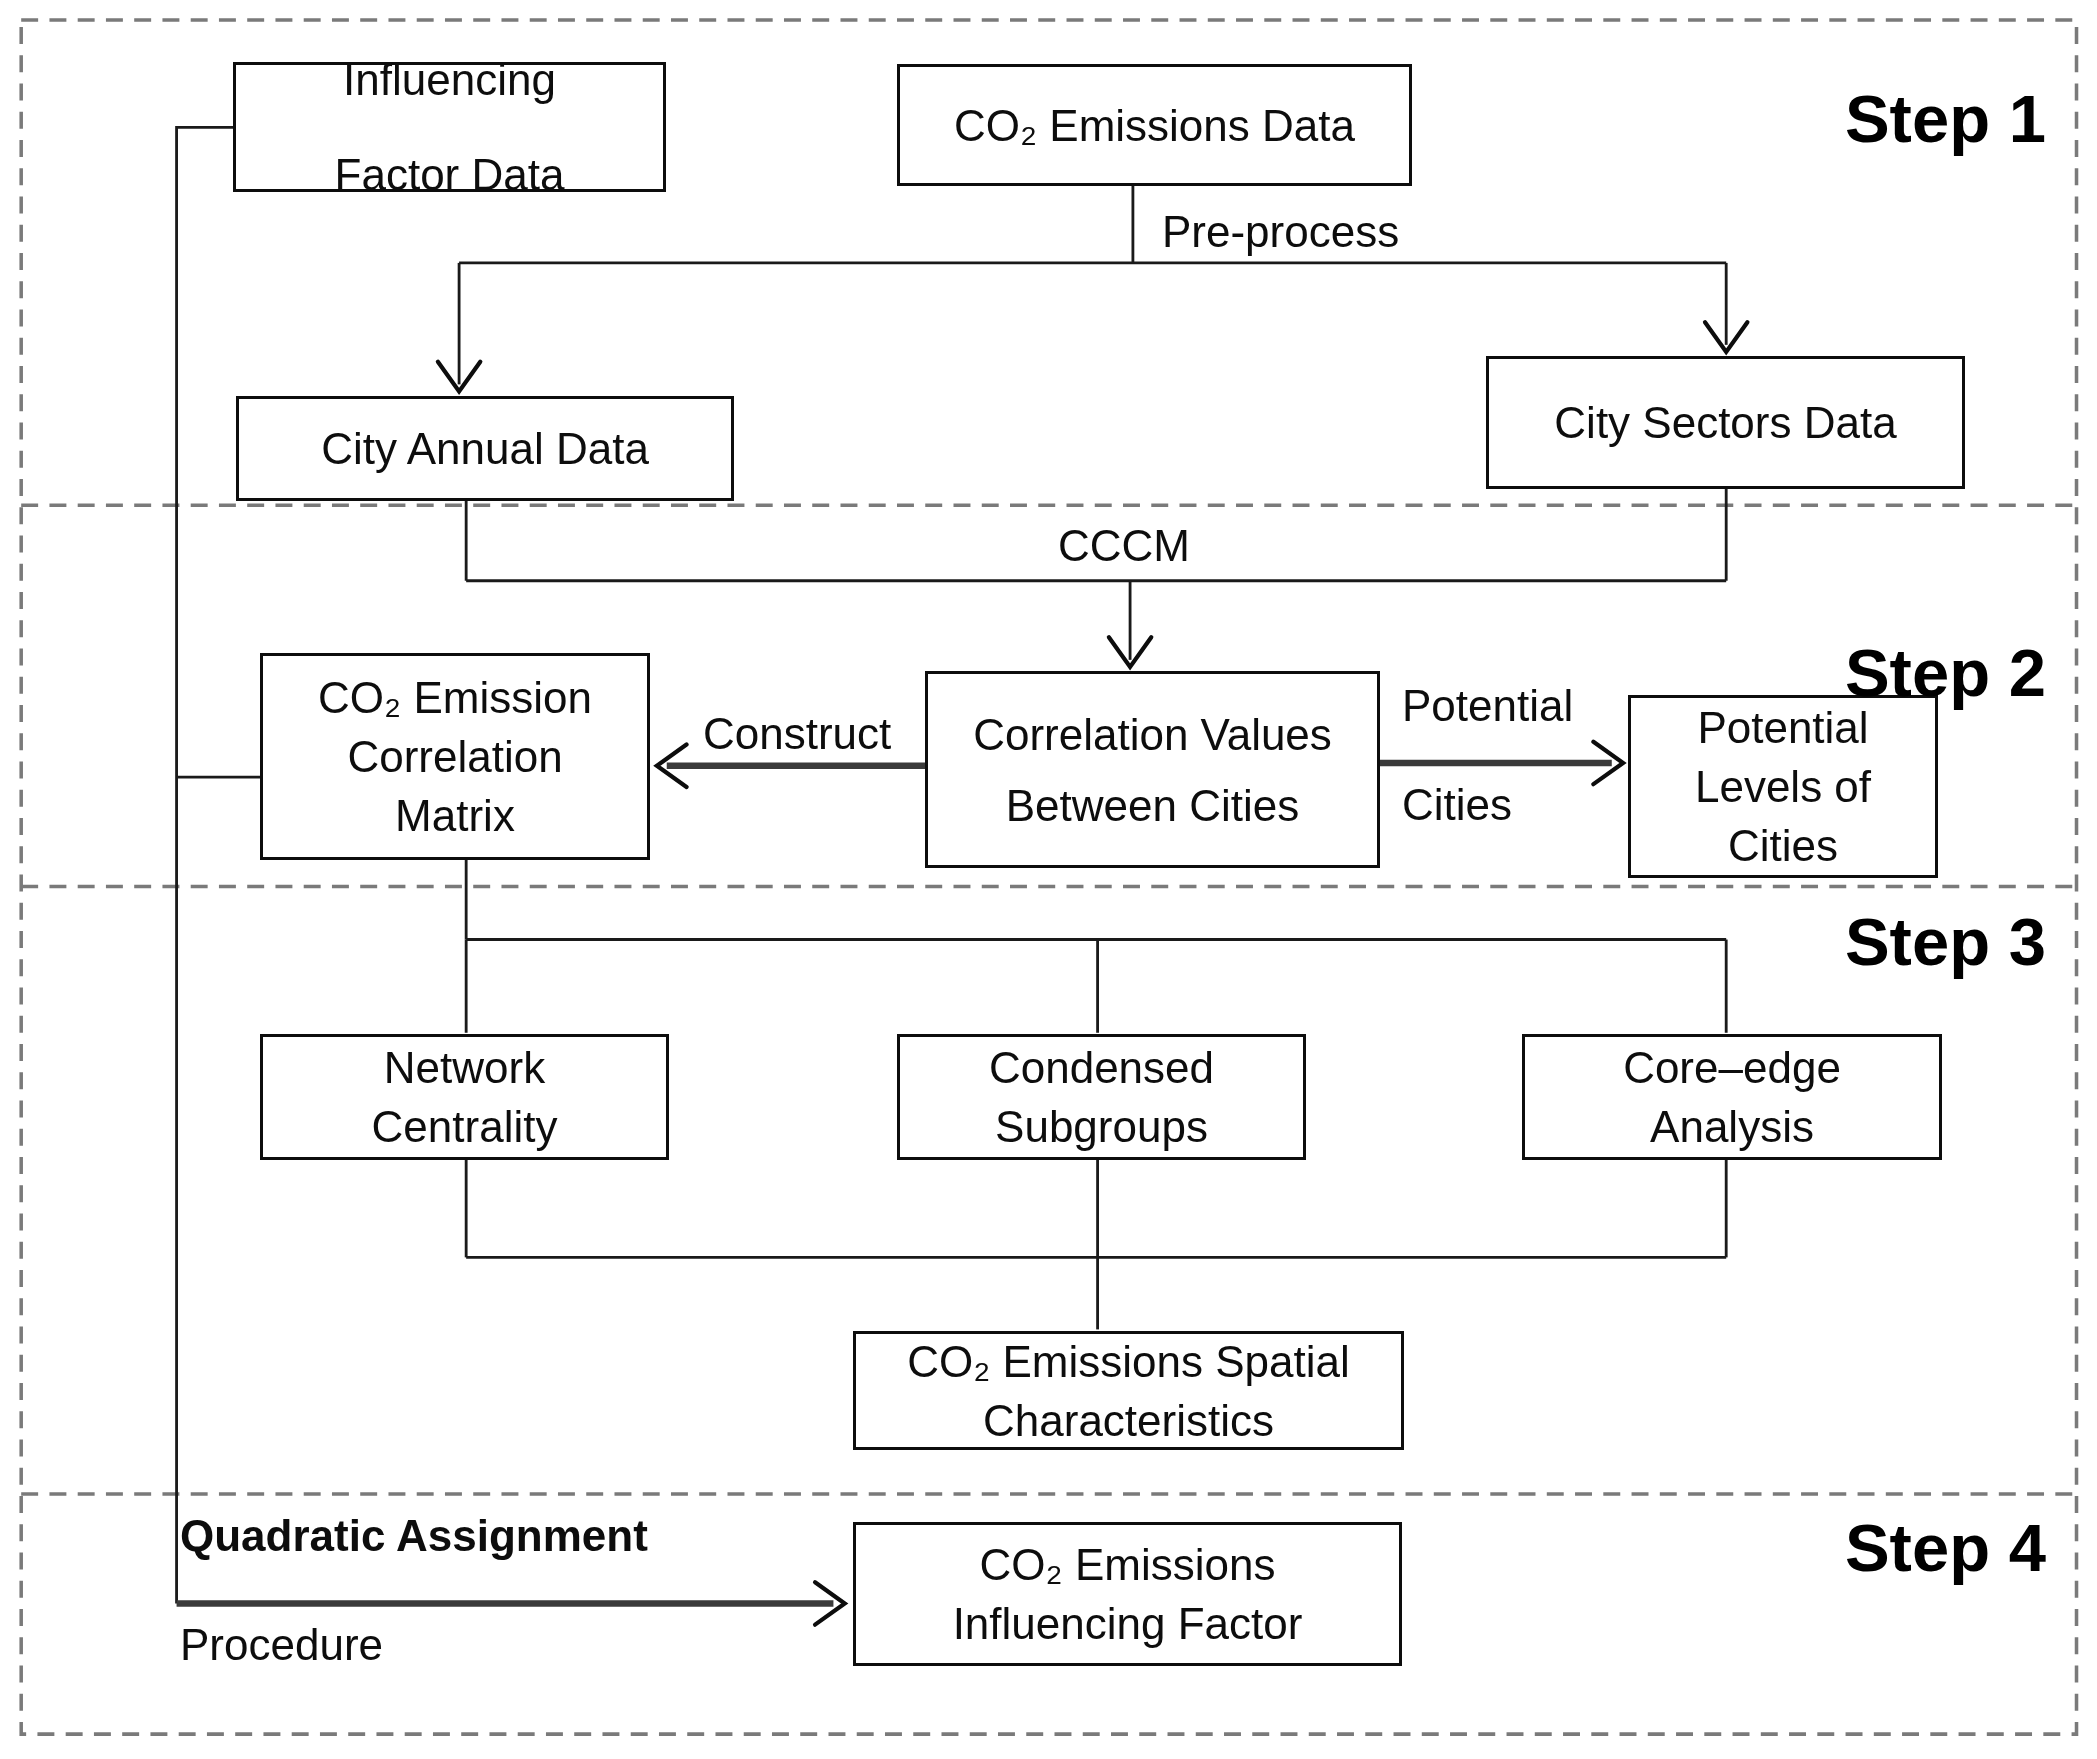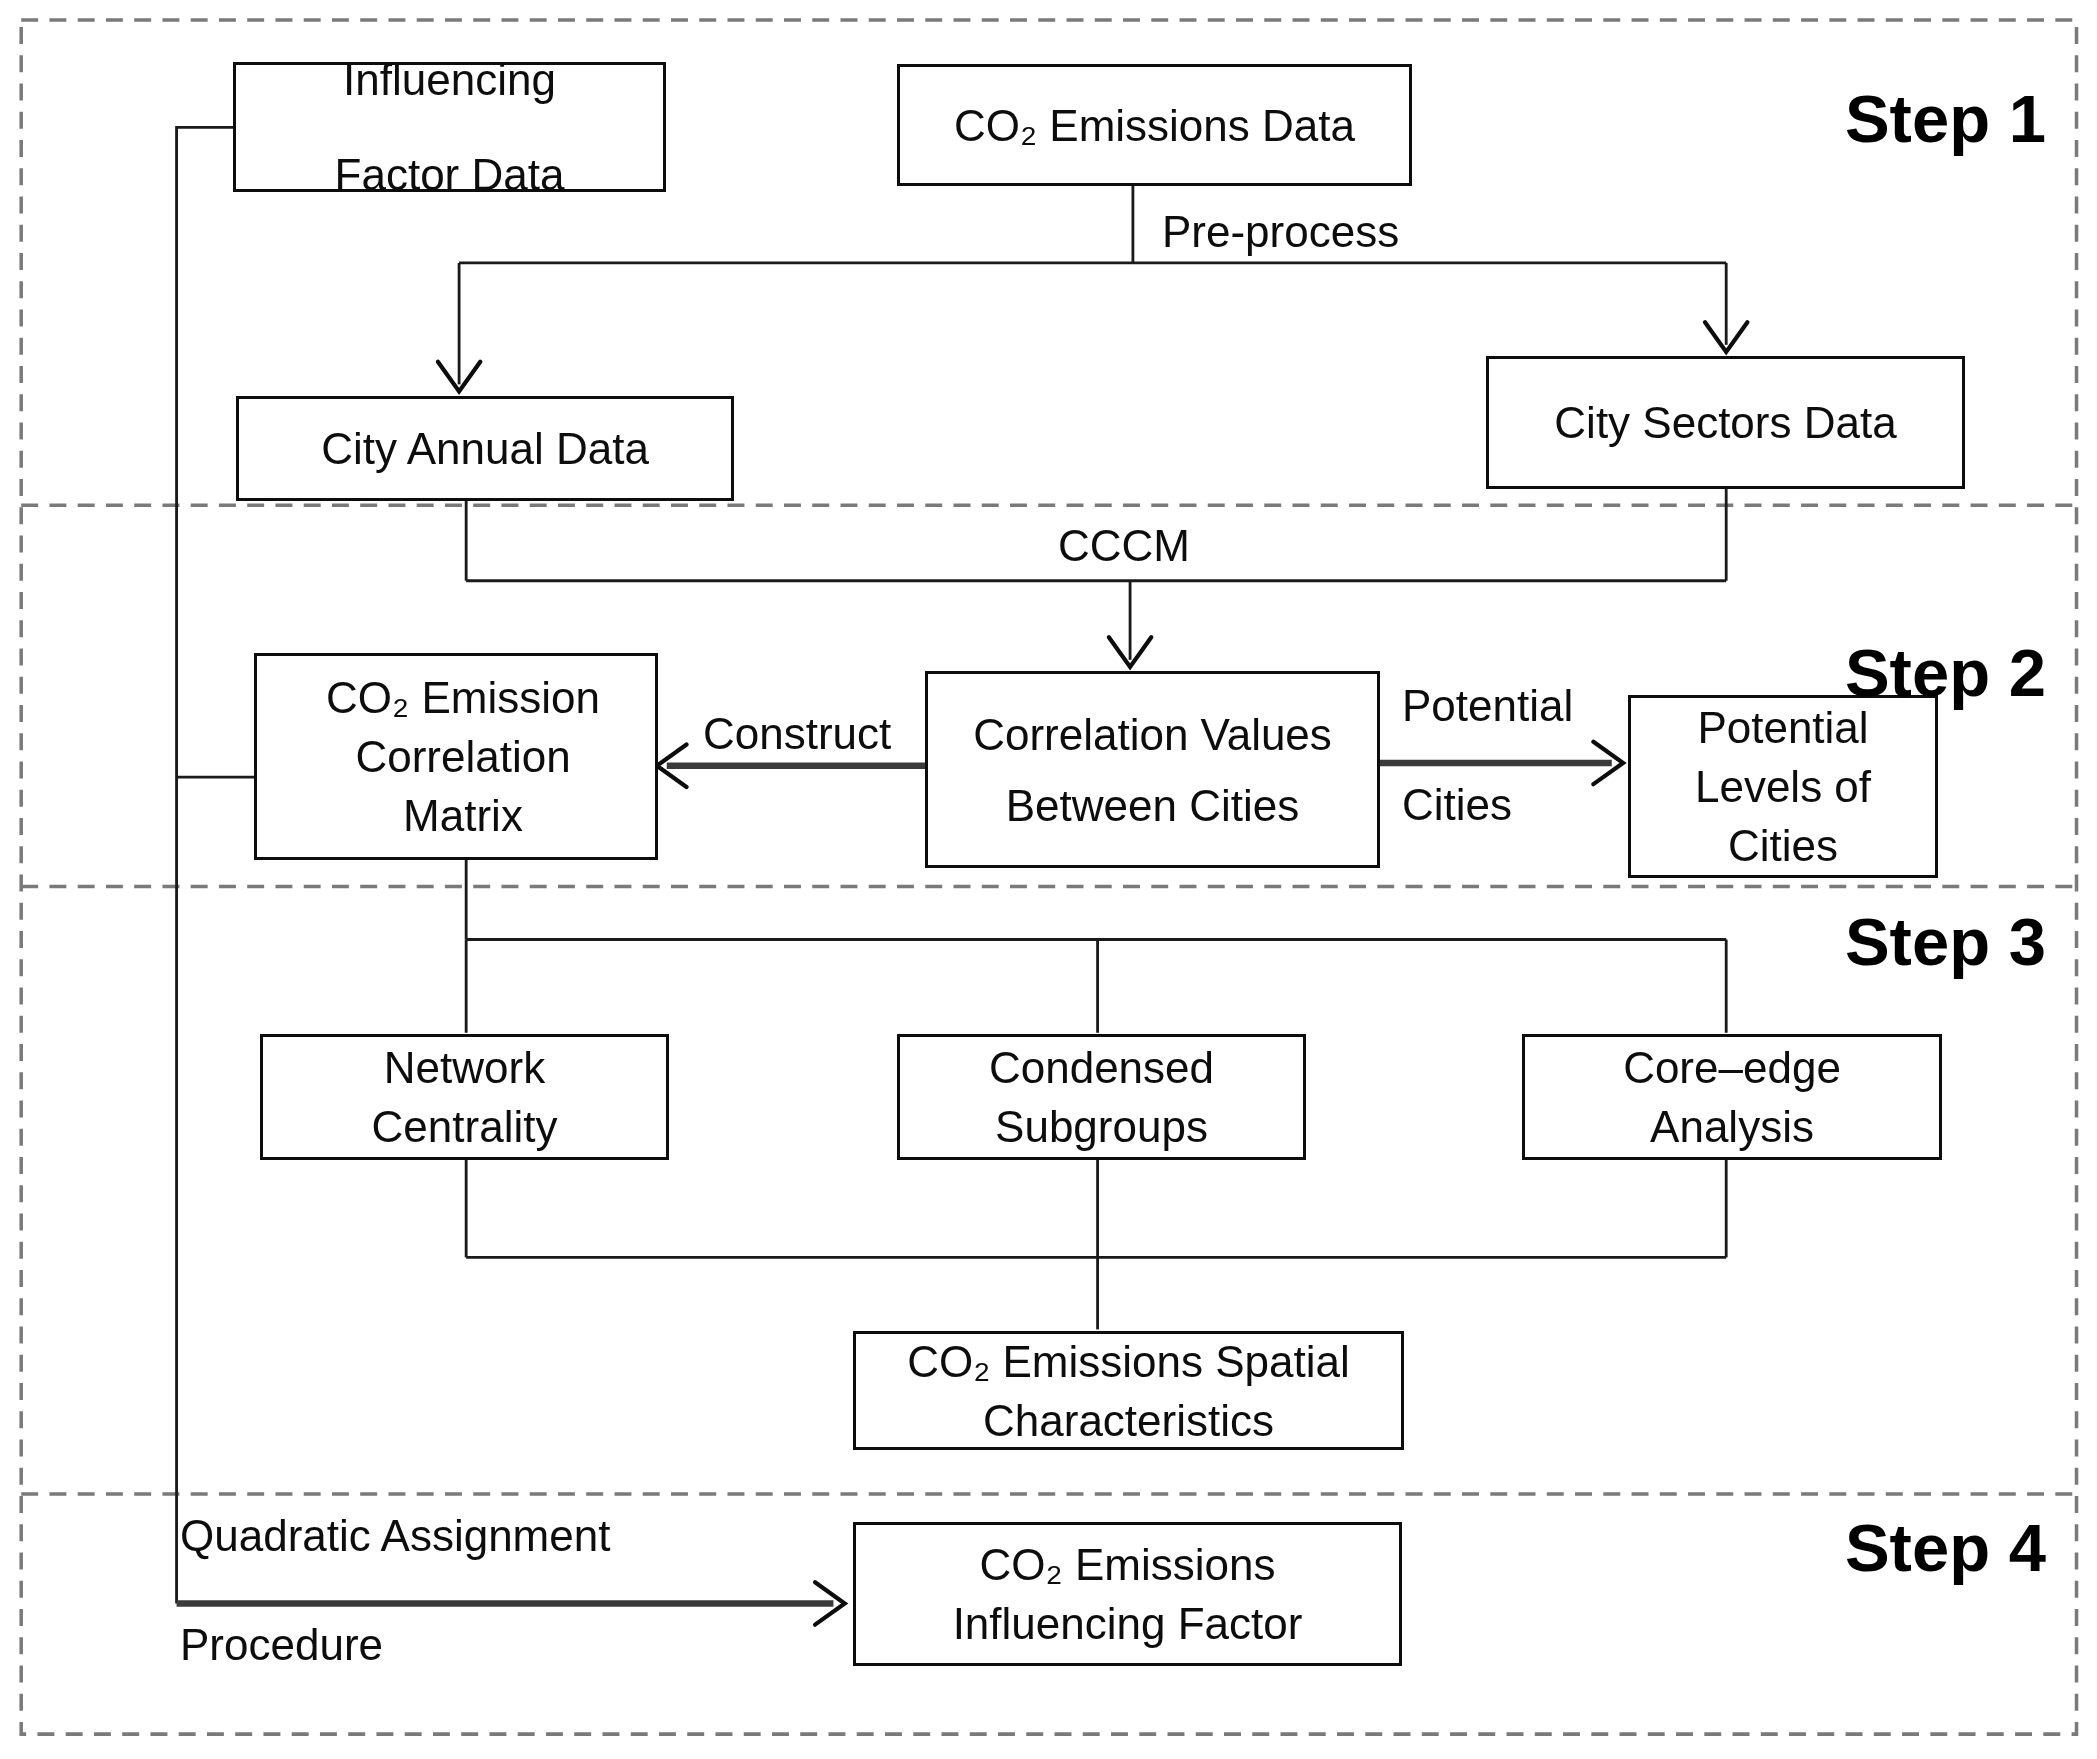--- a/index.html
+++ b/index.html
@@ -106,21 +106,21 @@
   </div>
 
   <div class="box" style="left:236px;top:396px;width:492px;height:99px;">
     <div class="bl">City Annual Data</div>
   </div>
 
   <div class="box" style="left:1486px;top:356px;width:473px;height:127px;">
     <div class="bl">City Sectors Data</div>
   </div>
 
-  <div class="box" style="left:254px;top:653px;width:384px;height:201px;padding-left:14px;">
+  <div class="box" style="left:260px;top:653px;width:384px;height:201px;">
     <div class="bl">CO₂ Emission</div>
     <div class="bl">Correlation</div>
     <div class="bl">Matrix</div>
   </div>
 
   <div class="box" style="left:925px;top:671px;width:449px;height:191px;line-height:71px;">
     <div class="bl">Correlation Values</div>
     <div class="bl">Between Cities</div>
   </div>
 
@@ -153,17 +153,17 @@
   <div class="box" style="left:853px;top:1522px;width:543px;height:138px;">
     <div class="bl">CO₂ Emissions</div>
     <div class="bl">Influencing Factor</div>
   </div>
 
   <div class="edge-label" style="left:1162px;top:206px;">Pre-process</div>
   <div class="edge-label" style="left:1058px;top:520px;">CCCM</div>
   <div class="edge-label" style="left:703px;top:708px;">Construct</div>
   <div class="edge-label" style="left:1402px;top:680px;">Potential</div>
   <div class="edge-label" style="left:1402px;top:779px;">Cities</div>
-  <div class="edge-label" style="left:180px;top:1510px;">Quadratic Assignment</div>
+  <div class="edge-label" style="left:180px;top:1510px;font-weight:bold;">Quadratic Assignment</div>
   <div class="edge-label" style="left:180px;top:1619px;">Procedure</div>
 
 </div>
 
 
 </body></html>

